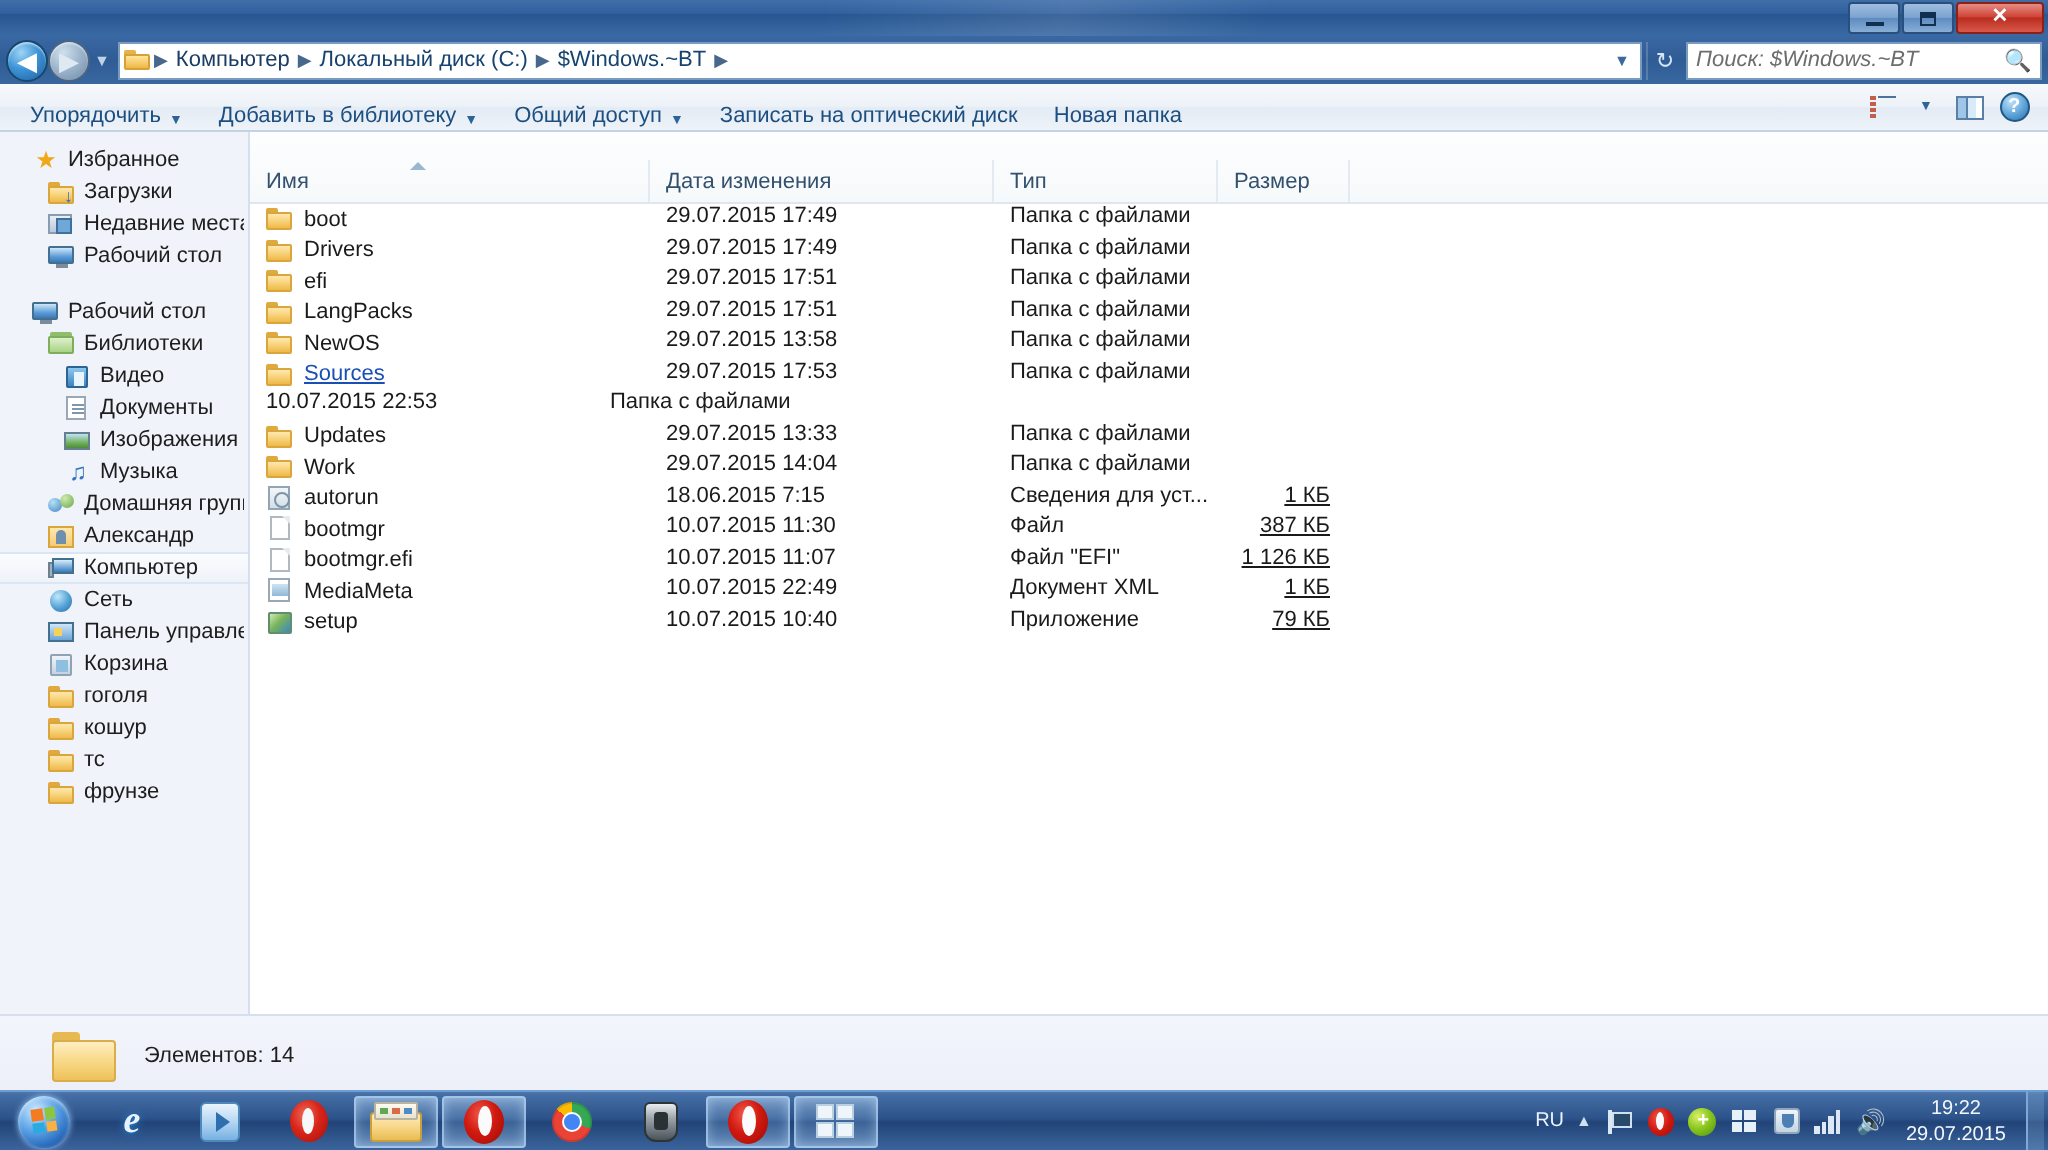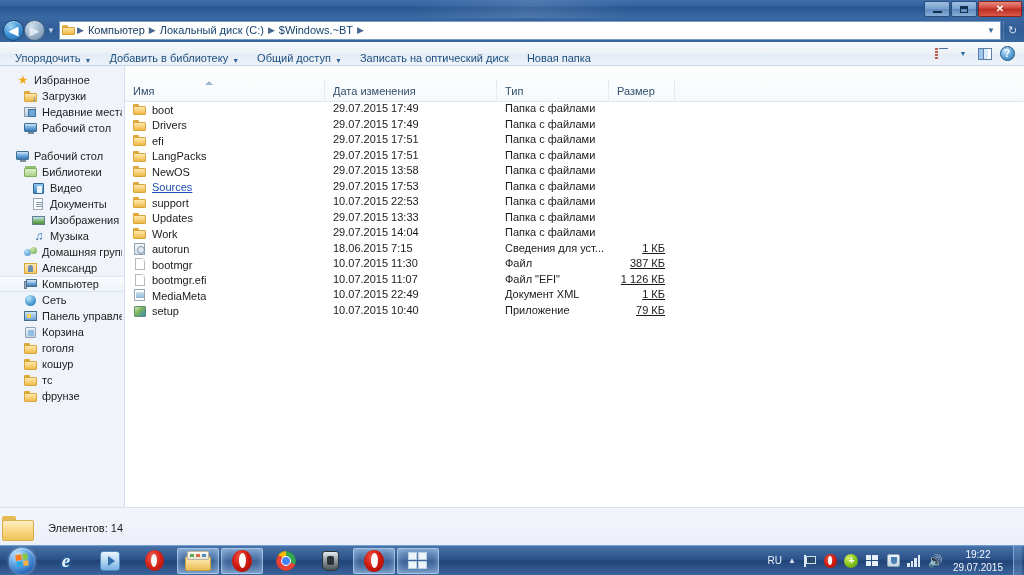--- a/index.html
+++ b/index.html
@@ -300,21 +300,21 @@
   .fi-app .p {
     position:absolute; left:1px; top:1px; width:12px; height:11px;
     background: linear-gradient(135deg,#cfe9b6 0%,#78b45a 45%,#3f86c4 100%);
     border:1px solid #5f8f6f; border-radius:1px;
   }
 
   
   .statusbar {
     height: 40px; width: 100%; display: flex; align-items: center;
     background: linear-gradient(180deg,#f2f5fb 0%,#eceff8 100%);
-    border-top: 1px solid #d8dfec; padding-left: 2px; gap: 12px; text-align: center;
+    border-top: 1px solid #d8dfec; padding-left: 26px; gap: 12px; text-align: center;
   }
   .statusbar .bigfolder { width: 34px; height: 28px; position: relative; }
   .statusbar .bigfolder .t { position:absolute; left:0; top:2px; width:14px; height:5px; background:#e7b953; border-radius:2px 2px 0 0;}
   .statusbar .bigfolder .b {
     position:absolute; left:0; top:6px; width:32px; height:21px;
     background: linear-gradient(180deg,#ffeec0 0%,#f8d783 55%,#eec15a 100%);
     border:1px solid #d9ad49; border-radius:2px;
   }
   .statusbar .txt { font-size: 11px; color: #1f1f1f; }
 
@@ -503,20 +503,24 @@
           <span class="crumb">$Windows.~BT</span>
           <span class="sep">▶</span>
         </div>
         <div class="addrdrop"><span>▼</span></div>
       </div>
 
       <div class="refresh">
           <span>↻</span>
         </div>
 
+      <div class="searchbox">
+        <span class="ph">Поиск: $Windows.~BT</span>
+        <span class="mag">🔍</span>
+      </div>
     </div>
 
     <div class="cmdbar">
       <div class="cmd">
         <span>Упорядочить</span>
         <span class="caret">▼</span>
       </div>
       <div class="cmd">
         <span>Добавить в библиотеку</span>
         <span class="caret">▼</span>
@@ -779,27 +783,20 @@
                   <i class="t"></i>
                   <i class="b"></i>
                 </span>
                 <span>Sources</span>
               </div>
               <div class="dt">29.07.2015 17:53</div>
               <div class="tp">Папка с файлами</div>
               <div class="sz"></div>
             </div>
             <div class="row">
-              <div class="nm">
-                <span class="fi fi-folder">
-                  <i class="t"></i>
-                  <i class="b"></i>
-                </span>
-                <span>support</span>
-              </div>
               <div class="dt">10.07.2015 22:53</div>
               <div class="tp">Папка с файлами</div>
               <div class="sz"></div>
             </div>
             <div class="row">
               <div class="nm">
                 <span class="fi fi-folder">
                   <i class="t"></i>
                   <i class="b"></i>
                 </span>

